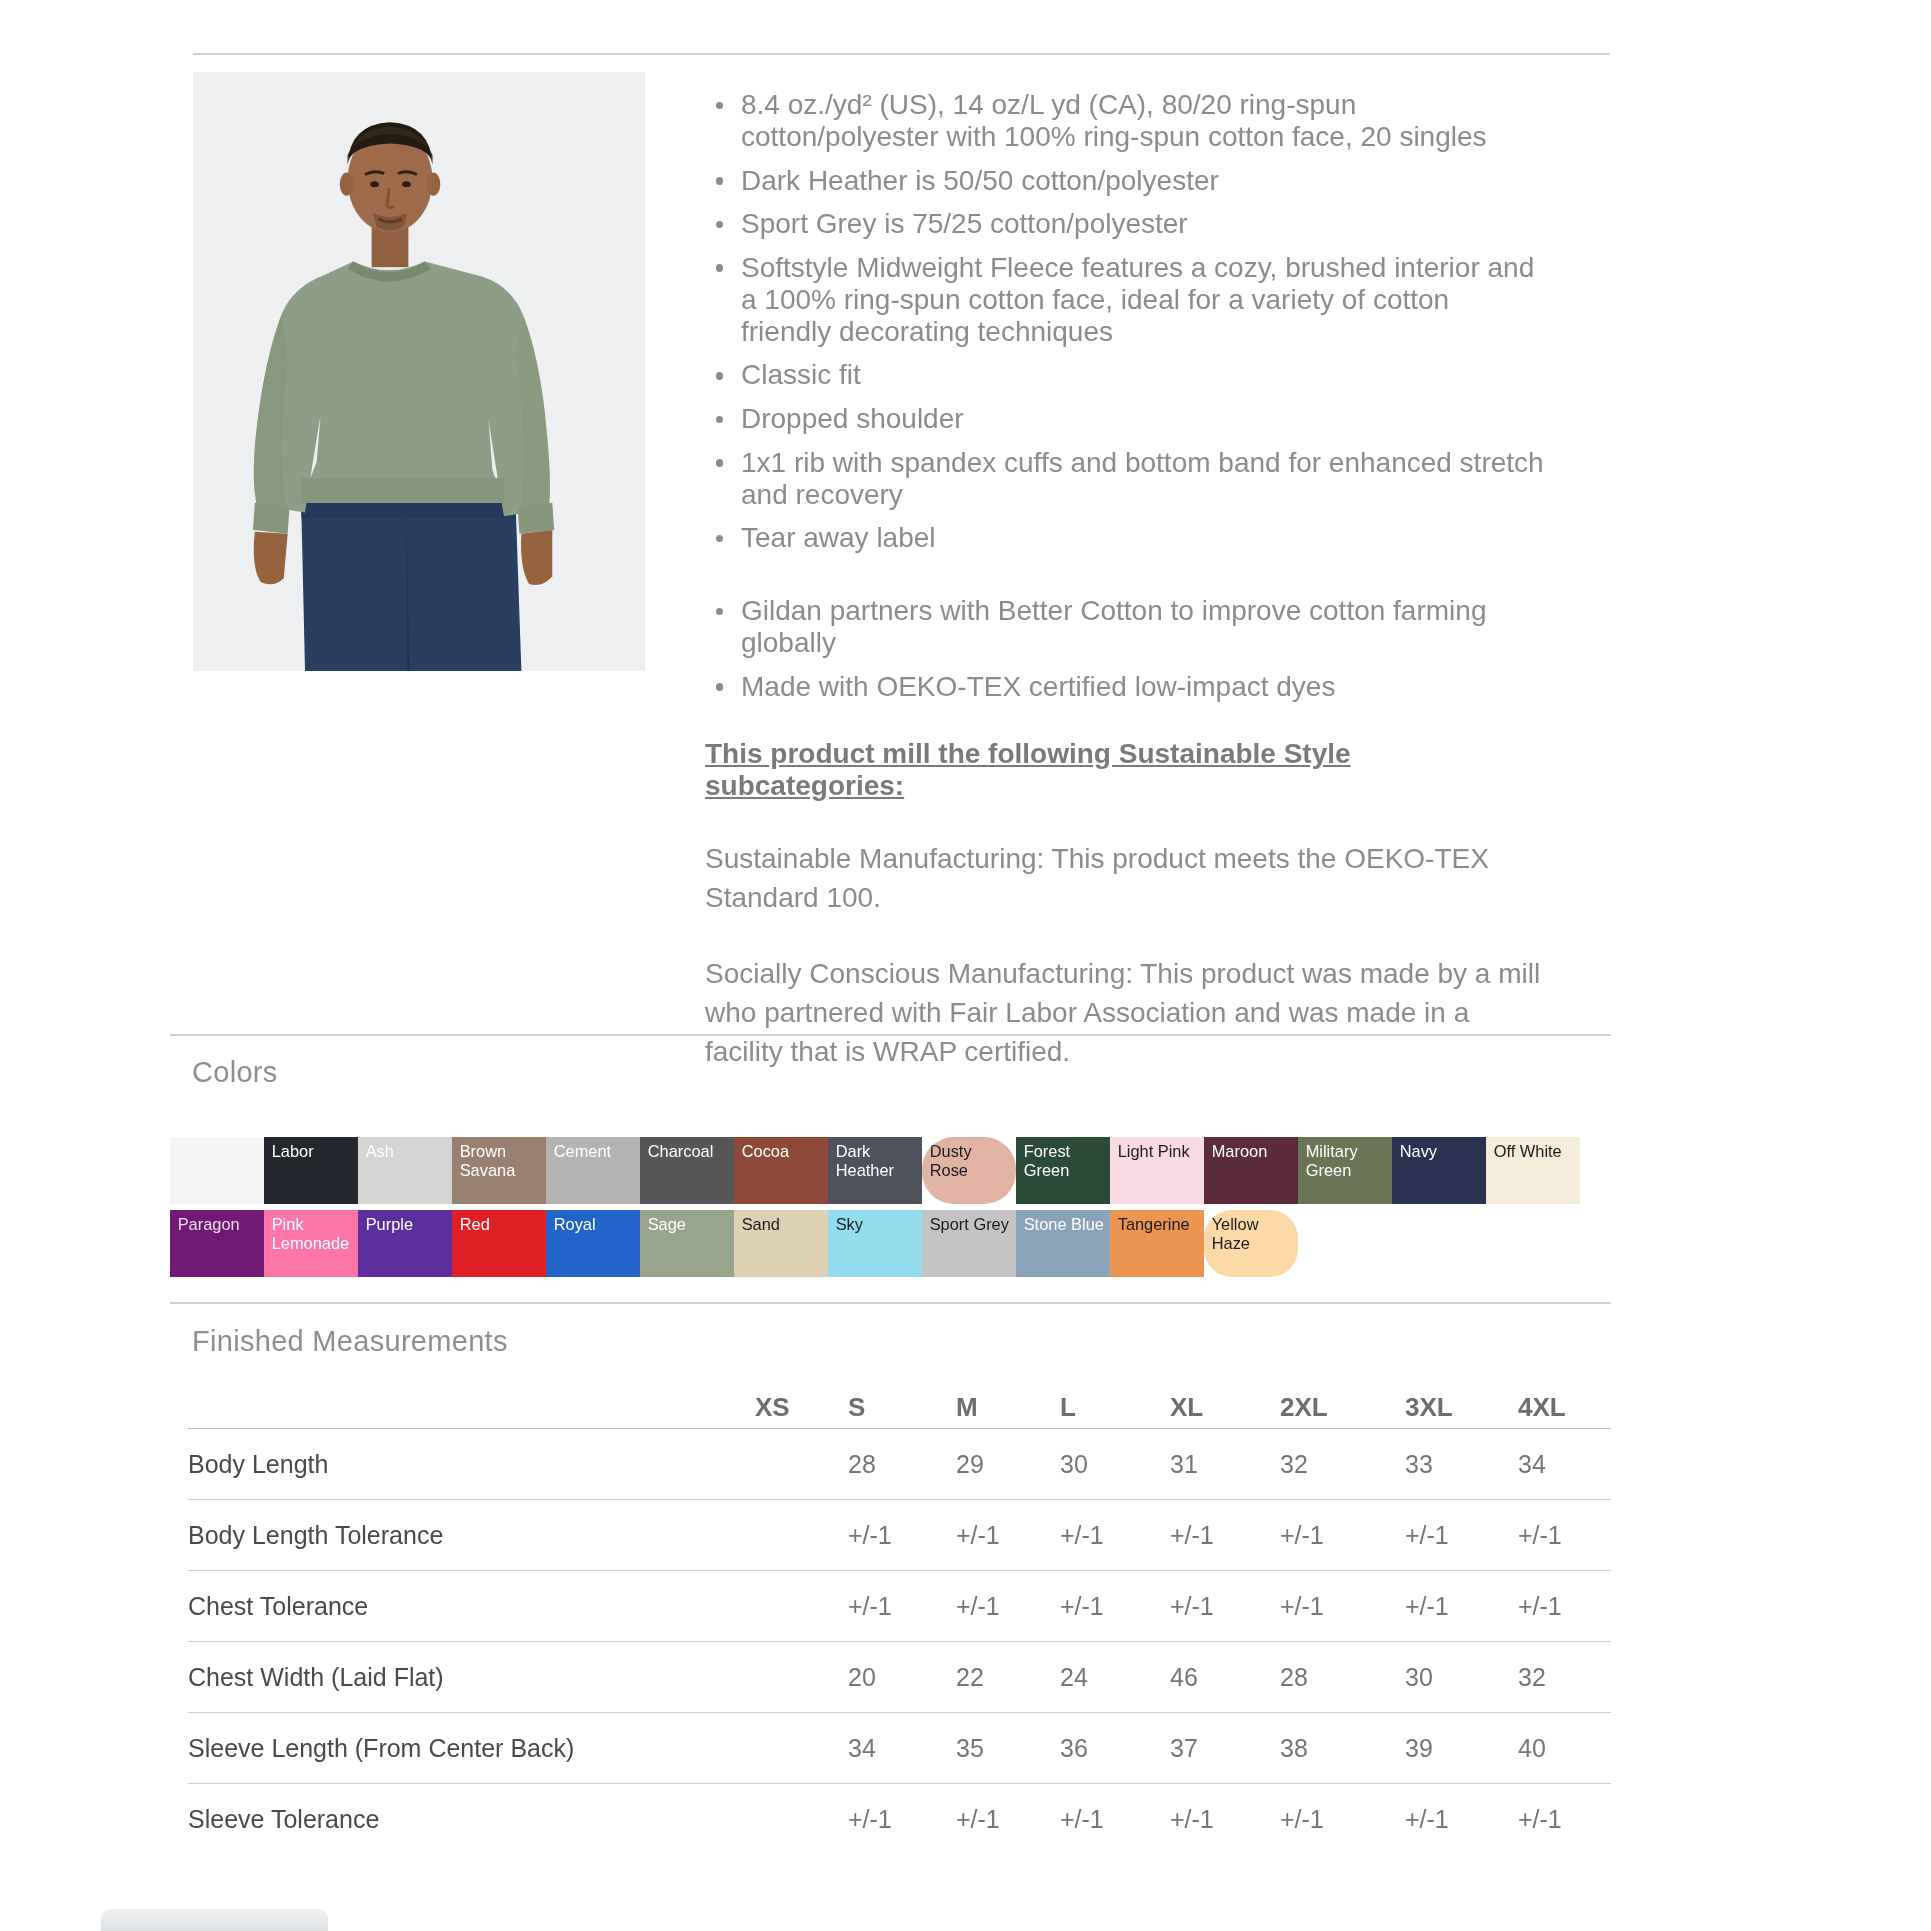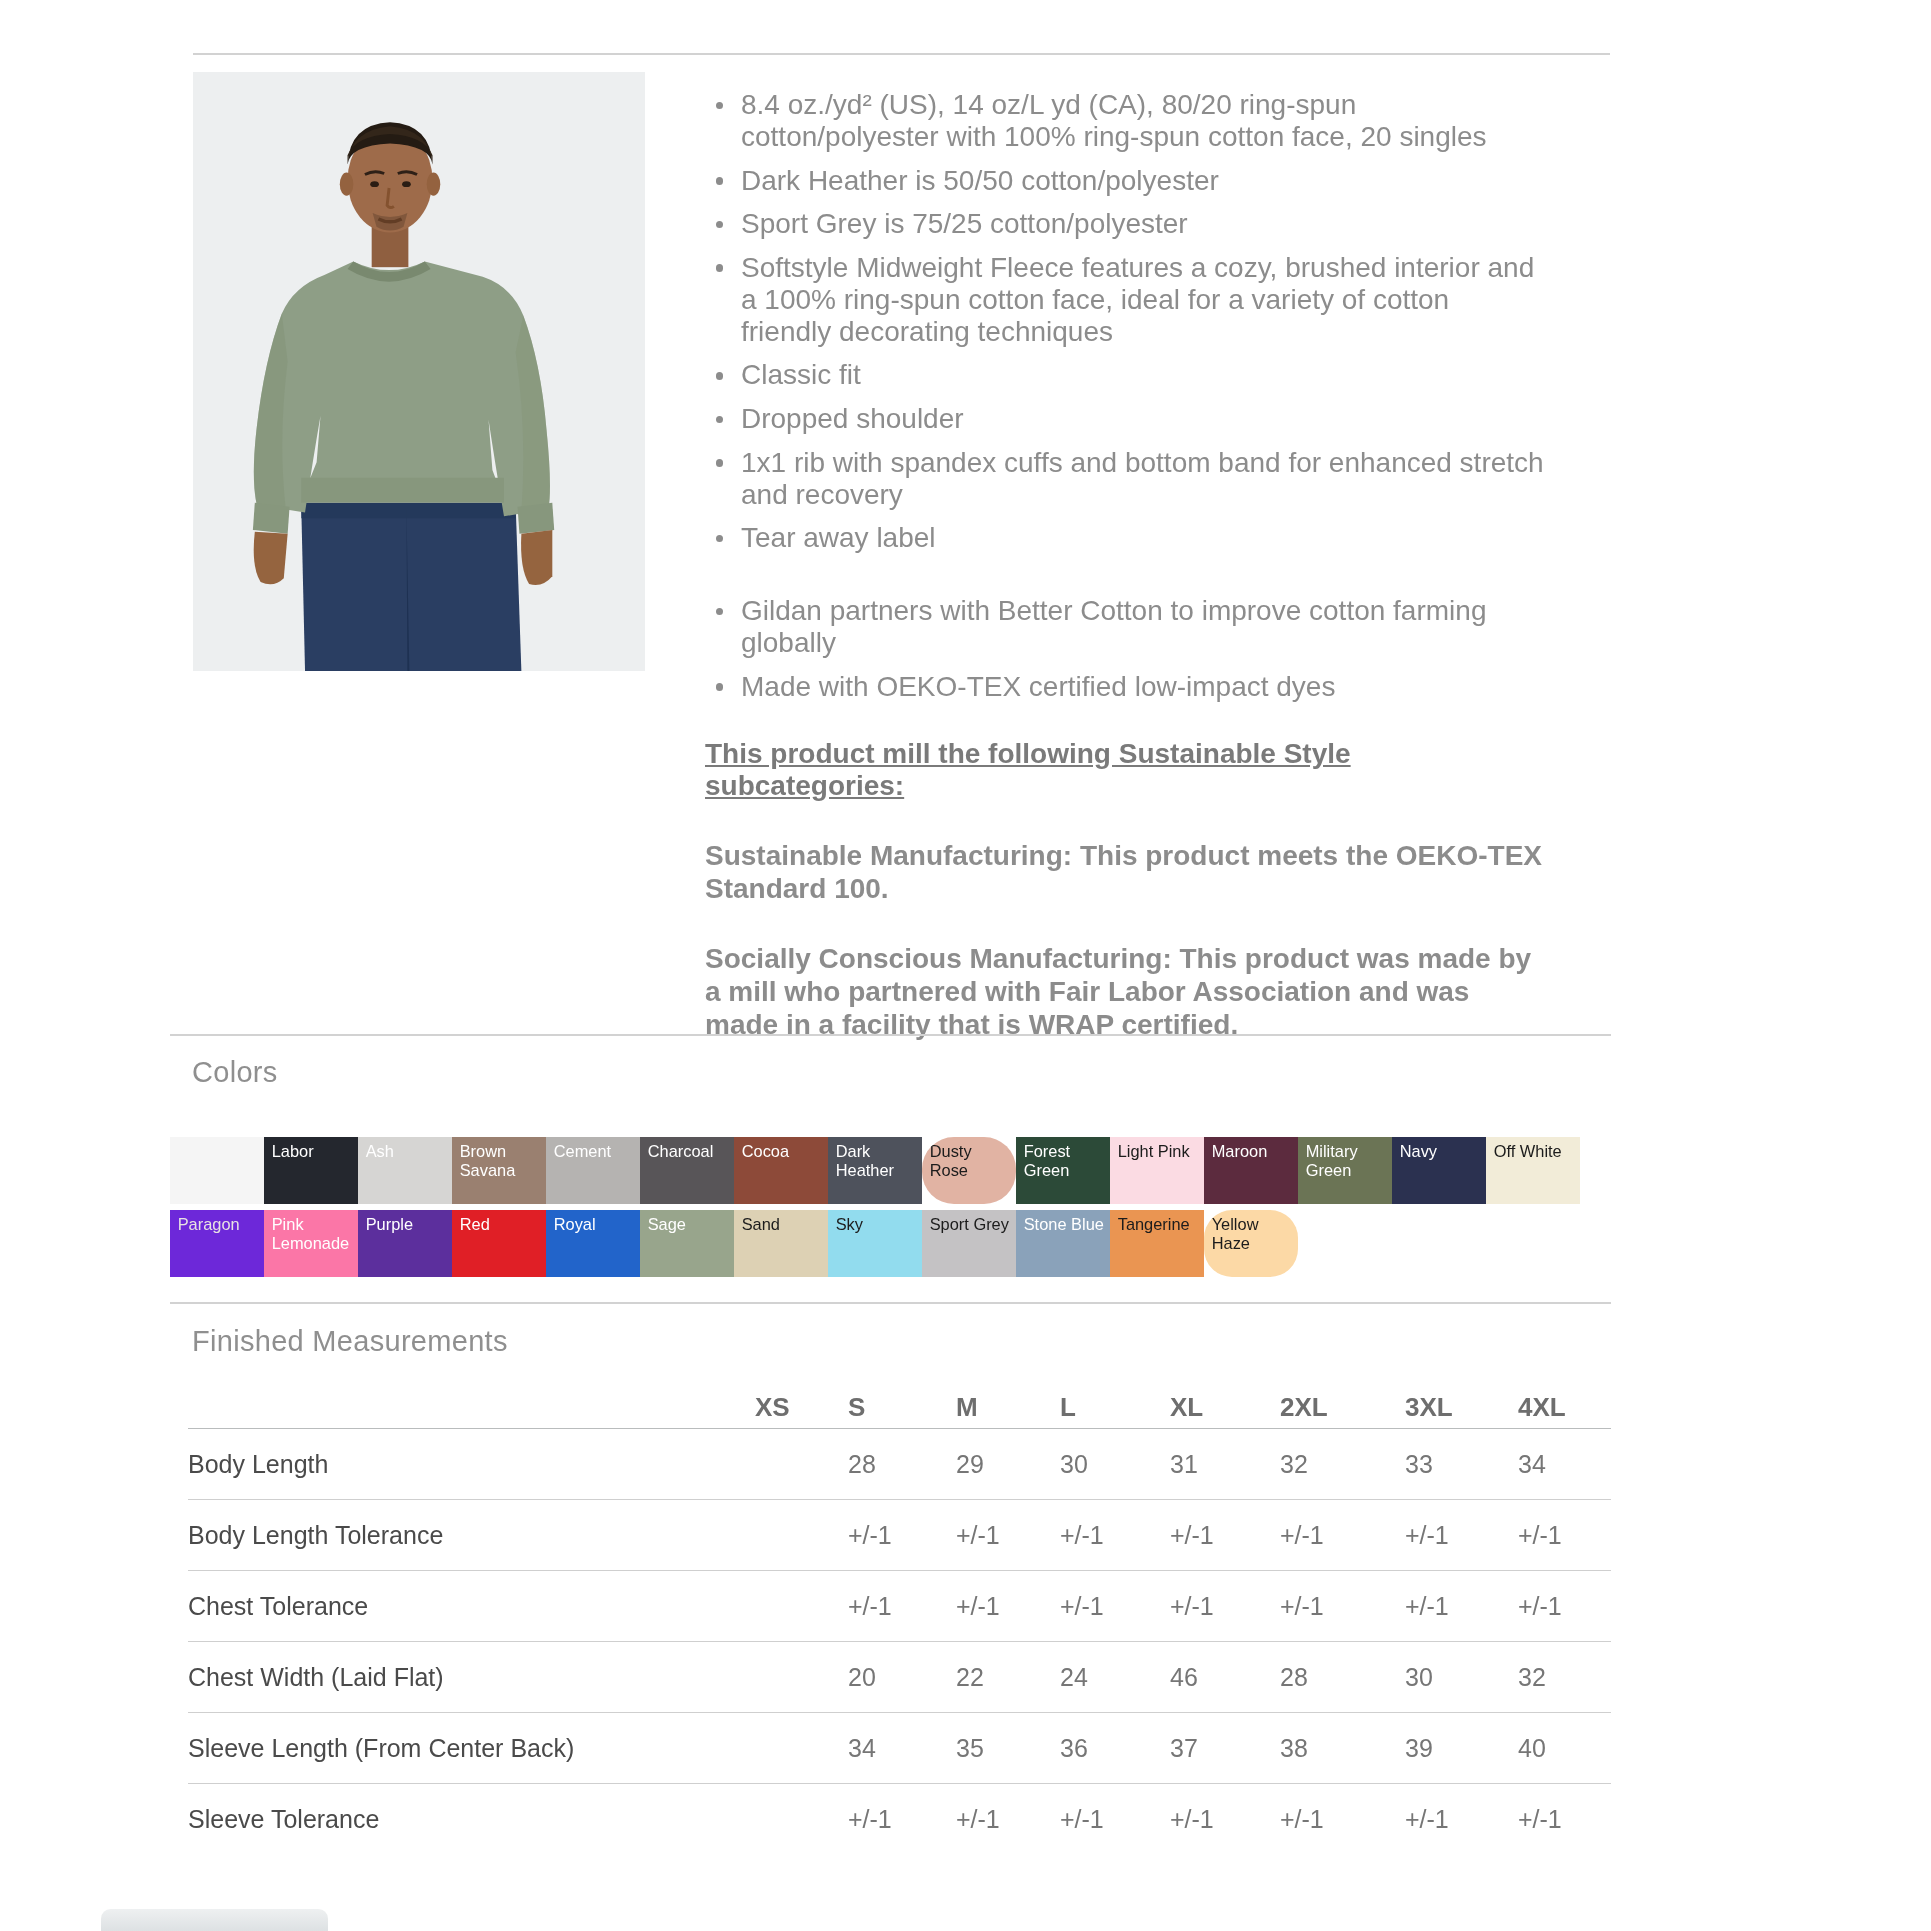--- a/index.html
+++ b/index.html
@@ -13,21 +13,21 @@
   
   .details{position:absolute;left:705px;top:89px;width:842px;color:#8c8c8c;
            font-size:28px;line-height:32px;}
   ul.bullets{list-style:none;margin:0;padding:0;}
   ul.bullets li{position:relative;padding-left:36px;margin-bottom:11.6px;}
   ul.bullets li::before{content:"";position:absolute;left:10.6px;top:12.6px;width:7.7px;height:7.7px;
                         border-radius:50%;background:#8c8c8c;}
   ul.bullets li.gap{margin-top:41px;}
   .sustain-heading{margin-top:35px;font-weight:bold;text-decoration:underline;
                    color:#7a7a7a;width:821px;}
-  .para{margin-top:37px;line-height:33px;width:842px;font-weight:bold;}
+  .para{margin-top:37px;line-height:39px;width:842px;}
   
   .section-title{position:absolute;left:192px;font-size:29px;color:#8f8f8f;letter-spacing:0.3px;}
   .swatch-grid{position:absolute;left:170px;top:1137px;width:1424px;}
   .swatch-row{display:flex;margin-bottom:5.8px;}
   .swatch{width:94px;height:67px;flex:0 0 94px;box-sizing:border-box;
           padding:4.8px 3.9px 0 7.7px;font-size:16.4px;line-height:19px;overflow:hidden;}
   
   .mtable{position:absolute;left:188px;top:1386px;width:1423px;}
   .mrow{display:grid;grid-template-columns:567px 93px 108px 104px 110px 110px 125px 113px auto;
         align-items:center;}
@@ -131,21 +131,21 @@
       <div class="swatch" style="background: rgb(78, 82, 92); color: rgb(255, 255, 255);"><span>Dark Heather</span></div>
       <div class="swatch" style="background: rgb(225, 179, 163); color: rgb(28, 28, 28); border-radius: 32px;"><span>Dusty Rose</span></div>
       <div class="swatch" style="background: rgb(44, 74, 56); color: rgb(255, 255, 255);"><span>Forest Green</span></div>
       <div class="swatch" style="background: rgb(251, 219, 227); color: rgb(28, 28, 28);"><span>Light Pink</span></div>
       <div class="swatch" style="background: rgb(92, 43, 62); color: rgb(255, 255, 255);"><span>Maroon</span></div>
       <div class="swatch" style="background: rgb(107, 116, 85); color: rgb(255, 255, 255);"><span>Military Green</span></div>
       <div class="swatch" style="background: rgb(43, 49, 80); color: rgb(255, 255, 255);"><span>Navy</span></div>
       <div class="swatch" style="background: rgb(242, 236, 216); color: rgb(28, 28, 28);"><span>Off White</span></div>
     </div>
     <div class="swatch-row">
-      <div class="swatch" style="background: #6d28d9; color: rgb(232, 226, 227);"><span>Paragon</span></div>
+      <div class="swatch" style="background: #701a75; color: rgb(232, 226, 227);"><span>Paragon</span></div>
       <div class="swatch" style="background: rgb(251, 118, 167); color: rgb(255, 255, 255);"><span>Pink Lemonade</span></div>
       <div class="swatch" style="background: rgb(92, 47, 157); color: rgb(255, 255, 255);"><span>Purple</span></div>
       <div class="swatch" style="background: rgb(224, 31, 38); color: rgb(255, 255, 255);"><span>Red</span></div>
       <div class="swatch" style="background: rgb(34, 100, 202); color: rgb(255, 255, 255);"><span>Royal</span></div>
       <div class="swatch" style="background: rgb(152, 165, 140); color: rgb(255, 255, 255);"><span>Sage</span></div>
       <div class="swatch" style="background: rgb(221, 209, 180); color: rgb(28, 28, 28);"><span>Sand</span></div>
       <div class="swatch" style="background: rgb(146, 220, 238); color: rgb(28, 28, 28);"><span>Sky</span></div>
       <div class="swatch" style="background: rgb(196, 194, 196); color: rgb(28, 28, 28);"><span>Sport Grey</span></div>
       <div class="swatch" style="background: rgb(138, 162, 186); color: rgb(255, 255, 255);"><span>Stone Blue</span></div>
       <div class="swatch" style="background: rgb(234, 149, 82); color: rgb(28, 28, 28);"><span>Tangerine</span></div>

